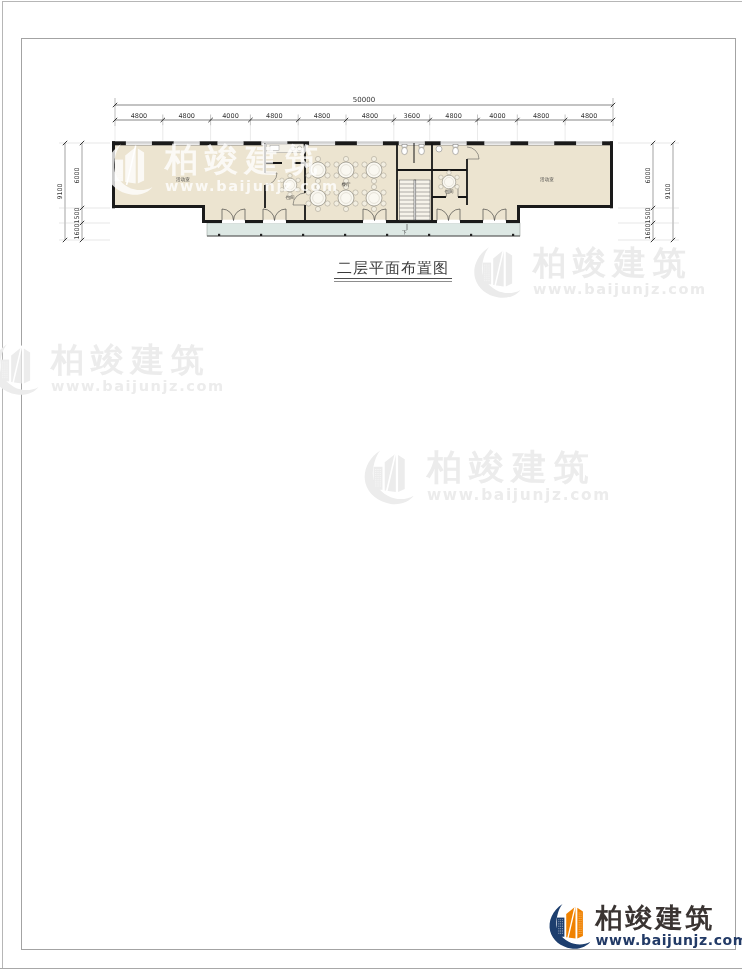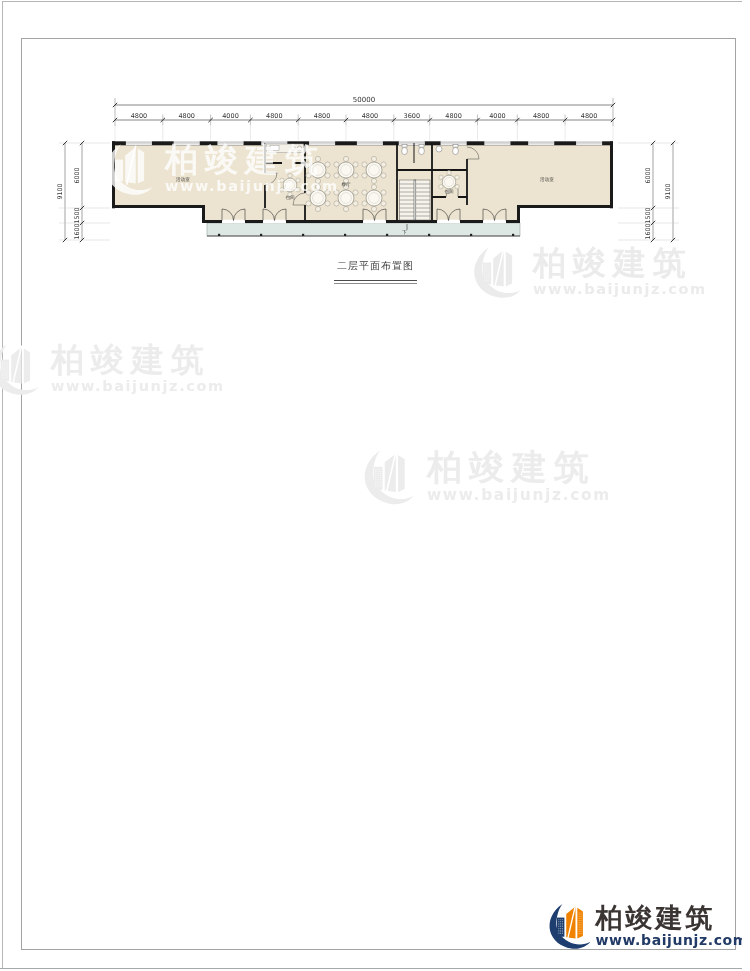--- a/index.html
+++ b/index.html
@@ -5,22 +5,22 @@
   html,body{margin:0;padding:0;background:#fff;}
   .page{position:relative;width:742px;height:971px;background:#ffffff;overflow:hidden;
         font-family:"DejaVu Sans","Liberation Sans",sans-serif;}
   .outer-frame{position:absolute;left:2px;top:1px;width:745px;height:966px;
         border:1px solid #b6b6b6;pointer-events:none;}
   .inner-frame{position:absolute;left:21px;top:38px;width:713px;height:910px;
         border:1px solid #a3a3a3;pointer-events:none;}
   .plan-svg{position:absolute;left:50px;top:85px;z-index:2;}
   svg text{font-family:"DejaVu Sans","Liberation Sans",sans-serif;}
 
-  .caption{position:absolute;left:334px;top:259px;z-index:4;font-size:10px;color:#3b3b3b;
-        letter-spacing:1px;padding:0 3px 7px 3px;border-bottom:1.5px solid #4c4c4c;}
+  .caption{position:absolute;left:334px;top:259px;z-index:4;font-size:15px;color:#3b3b3b;
+        letter-spacing:1px;padding:0 3px 0 3px;border-bottom:1.5px solid #4c4c4c;}
   .caption::after{content:"";position:absolute;left:0;right:0;bottom:-3.5px;height:1px;background:#8d8d8d;}
 
   .watermark{position:absolute;display:flex;align-items:center;gap:9px;white-space:nowrap;}
   .wm-a{left:100px;top:140px;color:rgba(255,255,255,0.78);z-index:3;}
   .wm-b{left:468px;top:243px;color:#ebebeb;z-index:1;}
   .wm-c{left:-14px;top:340px;color:#ececec;z-index:1;}
   .wm-d{left:358px;top:446px;color:#ececec;z-index:1;transform:scale(1.06);transform-origin:left top;}
   .wm-text{display:flex;flex-direction:column;}
   .wm-name{font-size:33px;font-weight:bold;letter-spacing:7px;line-height:1;}
   .wm-url{font-size:14.5px;font-weight:bold;letter-spacing:1.6px;margin-top:3px;line-height:1;}

